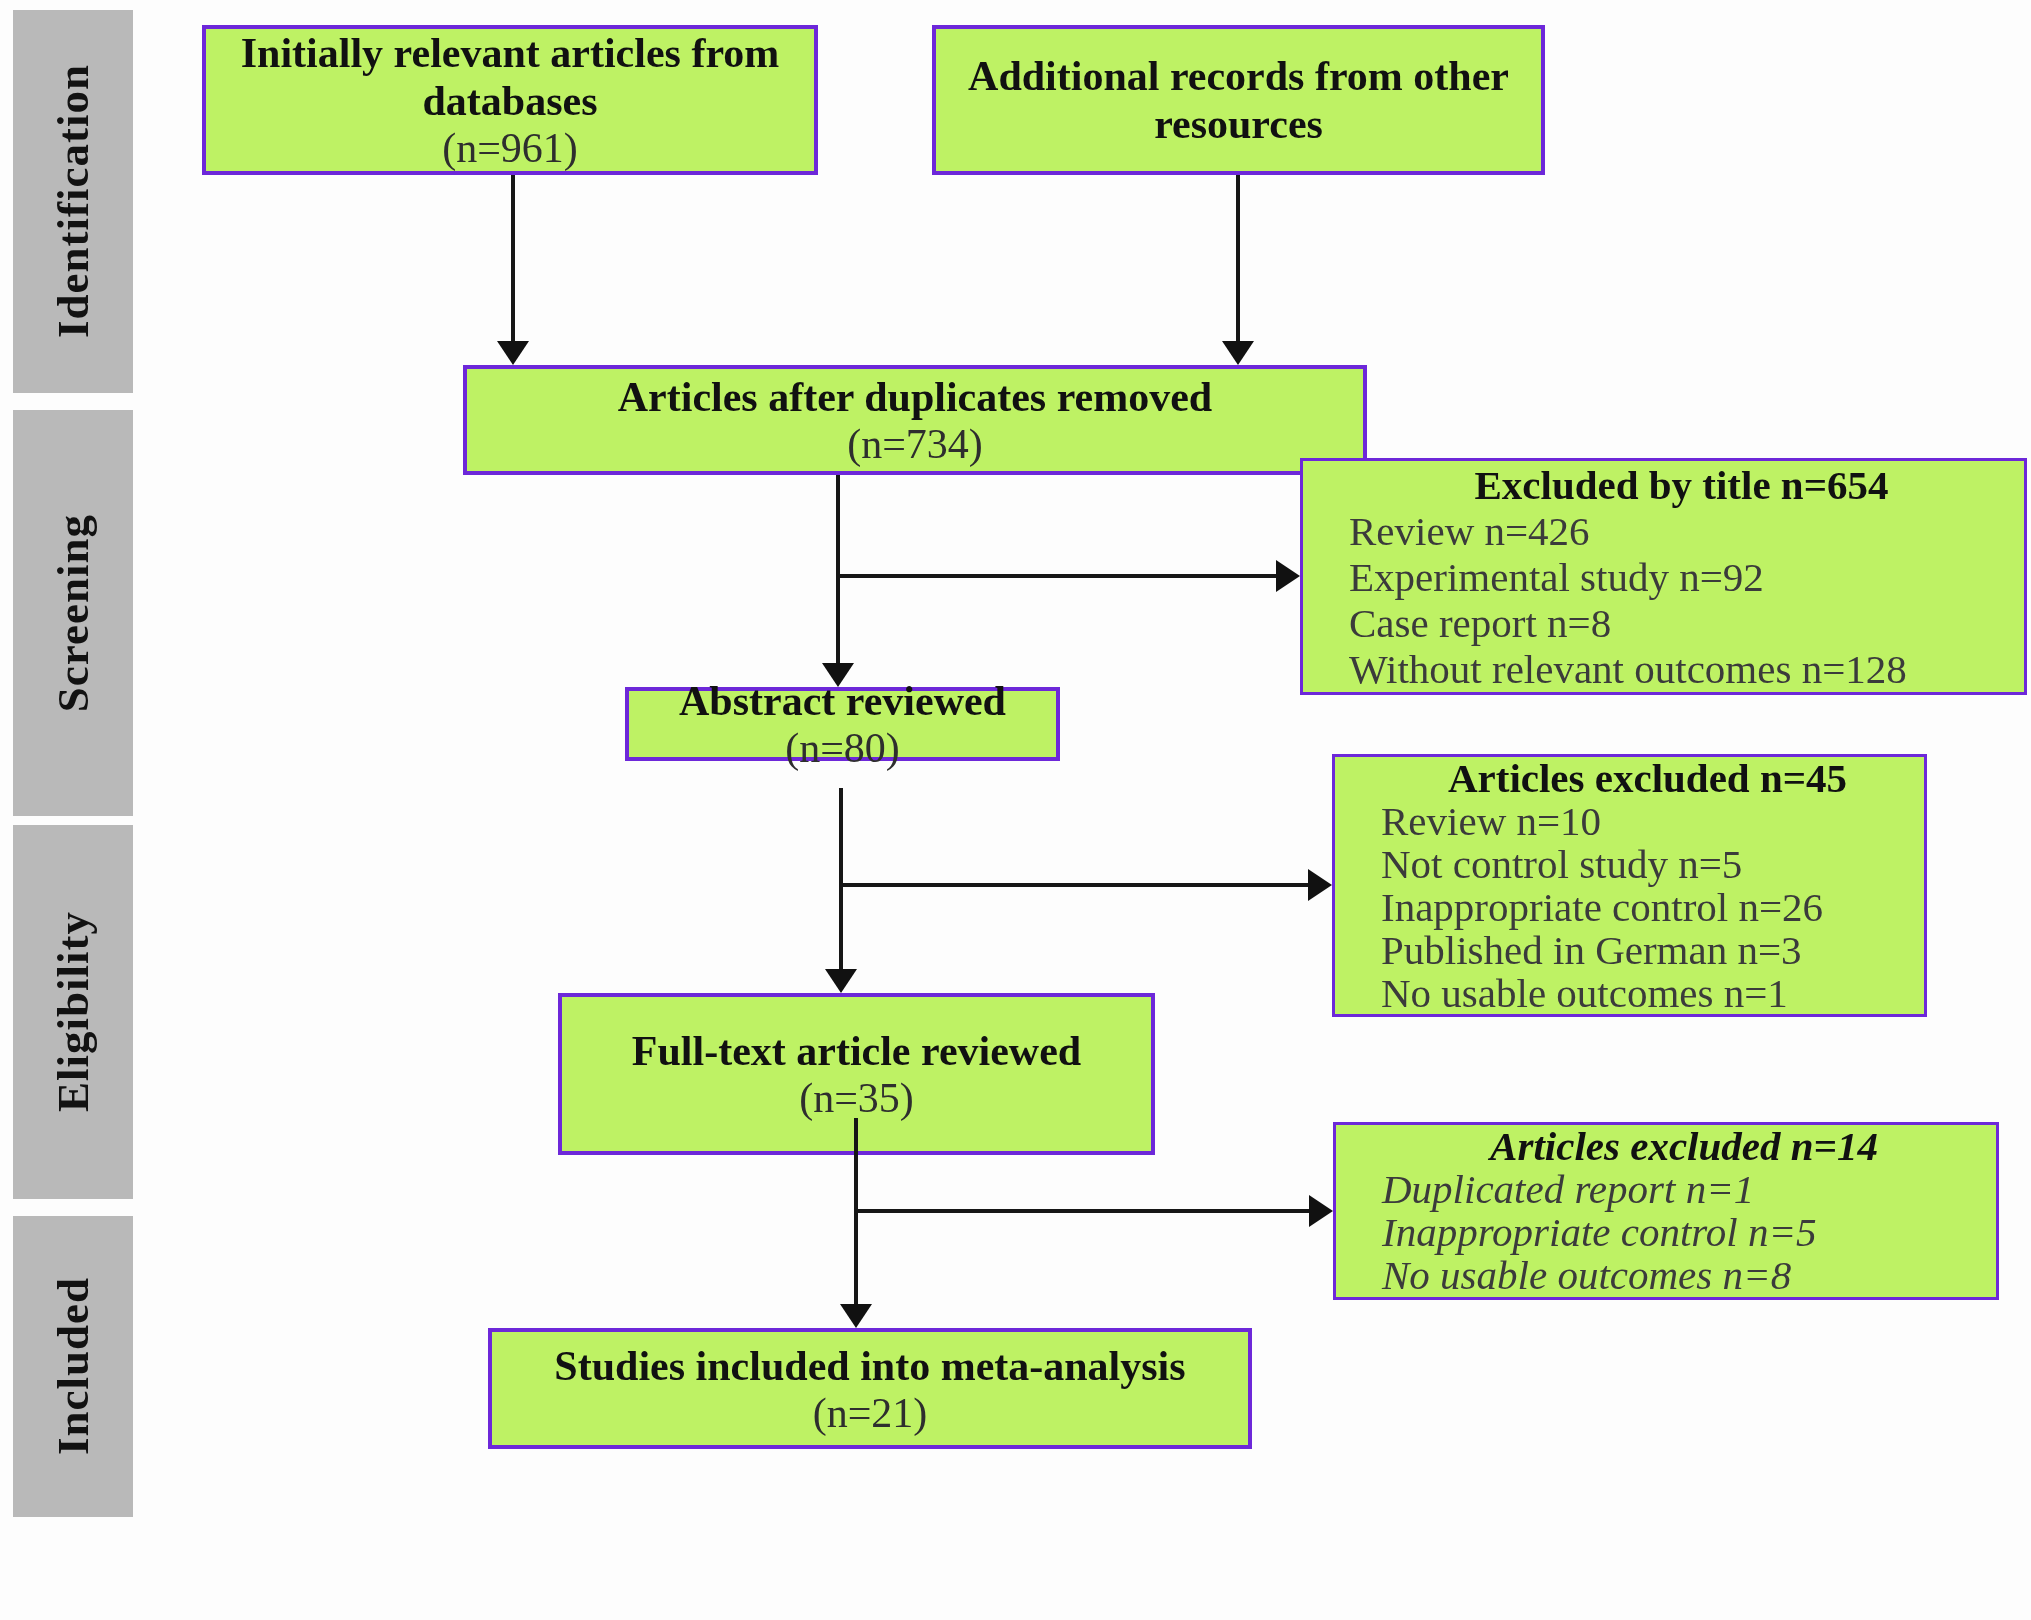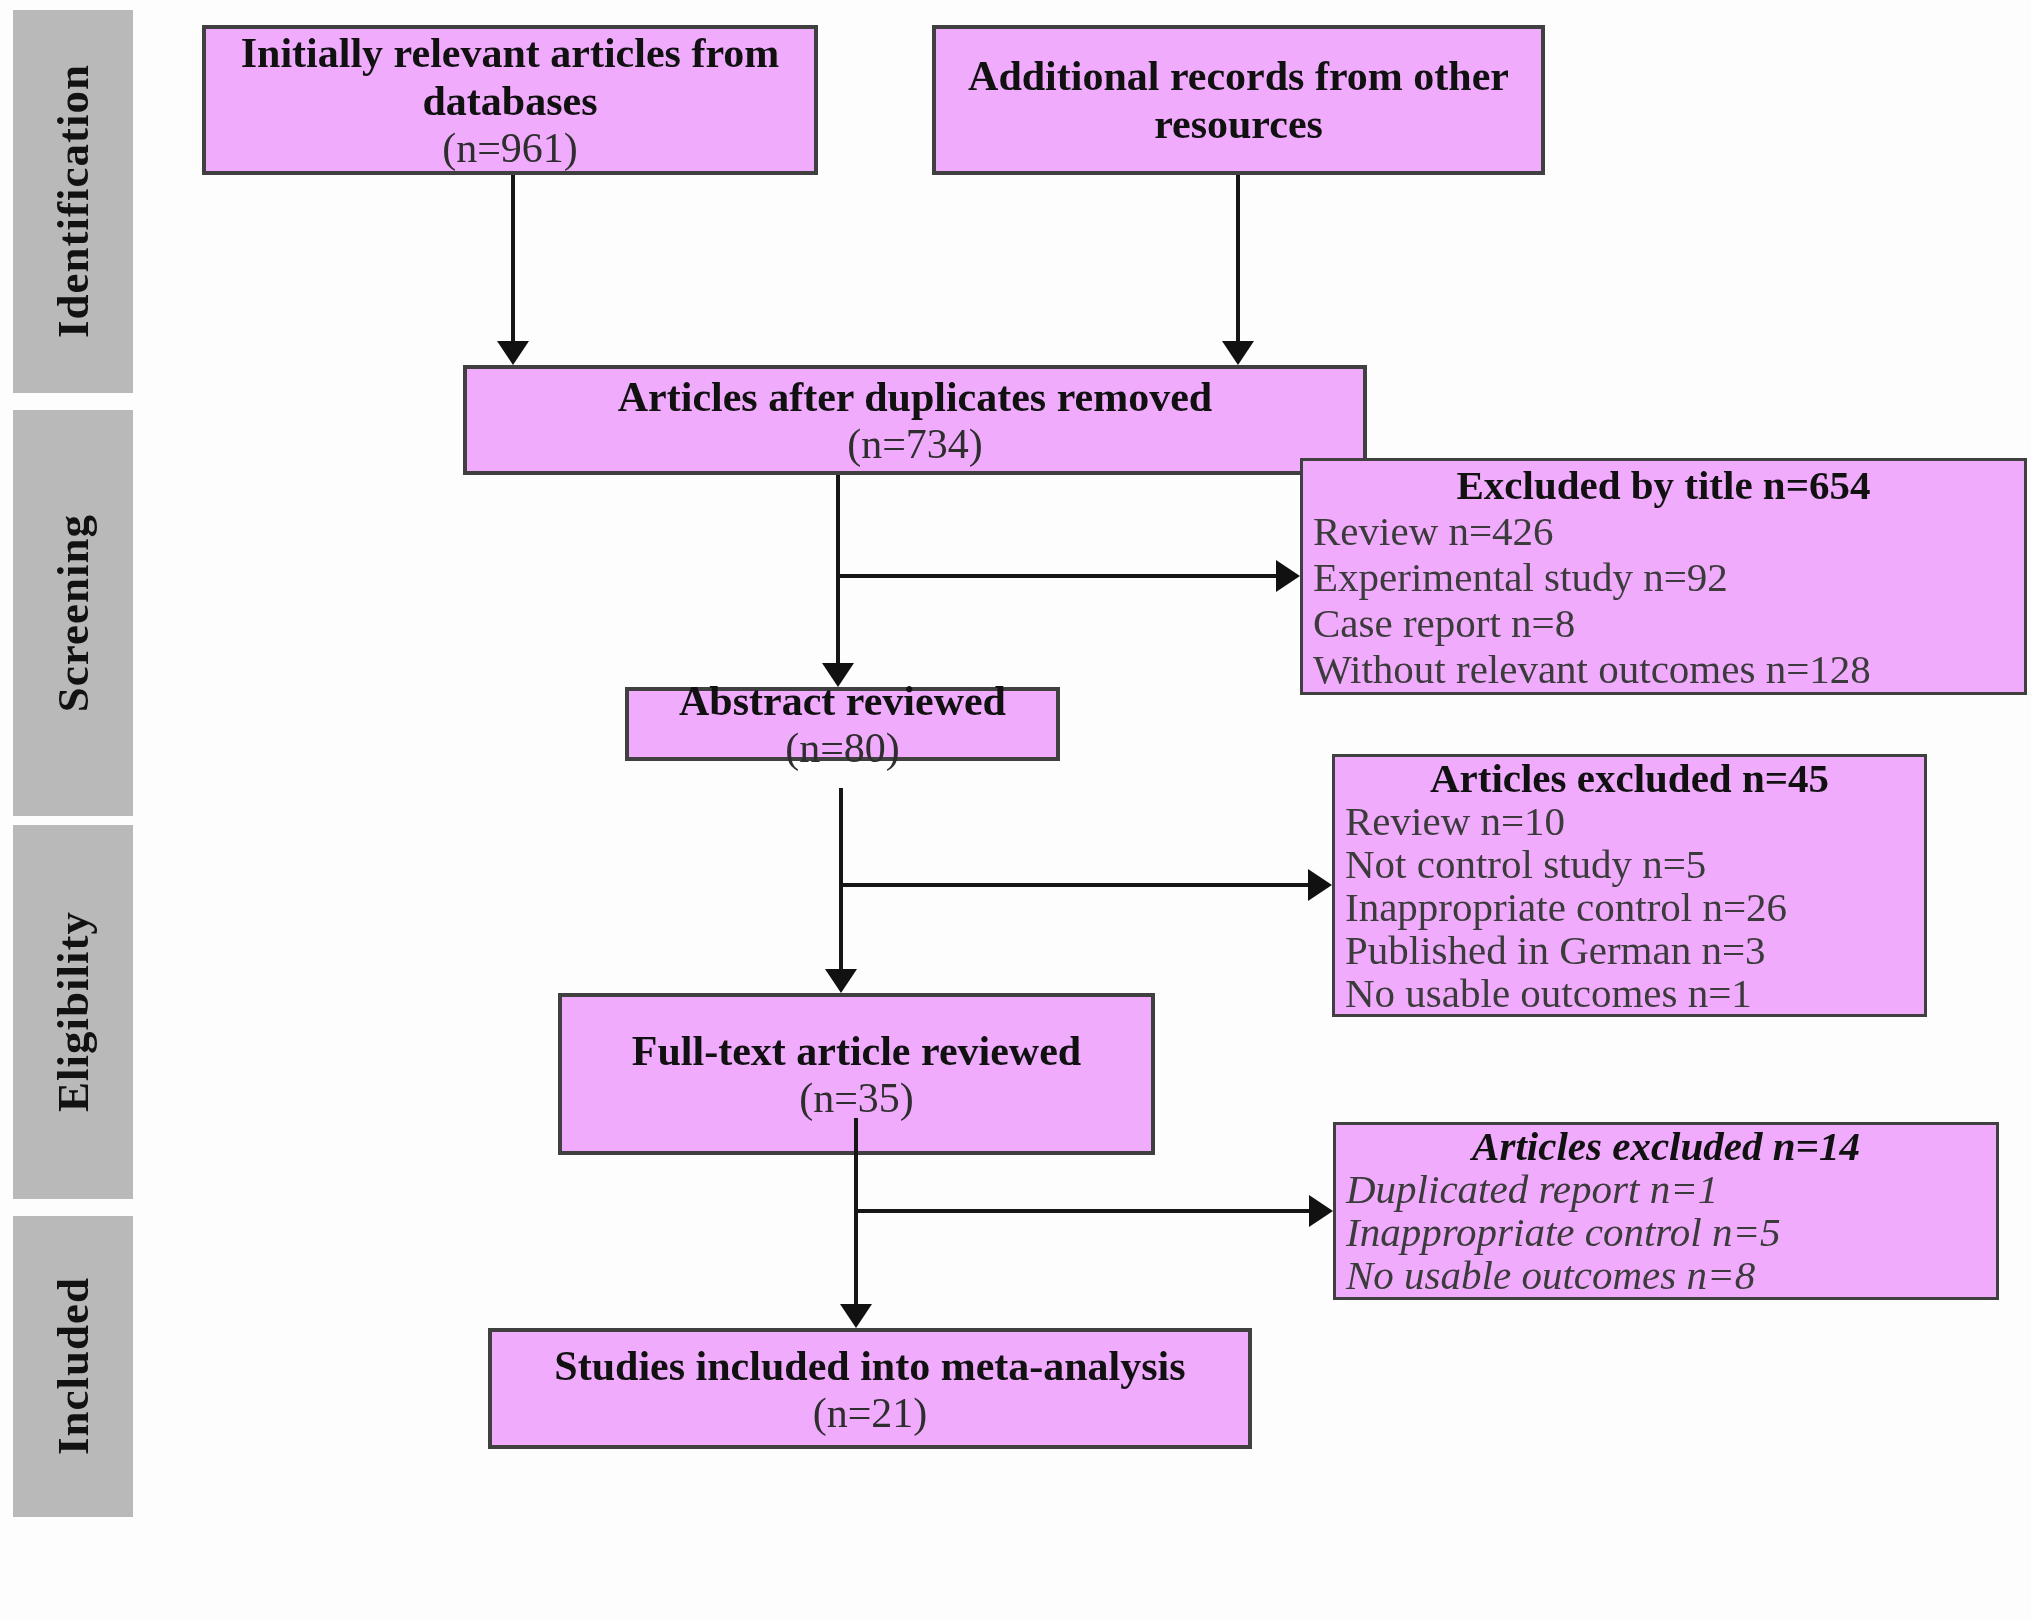--- a/index.html
+++ b/index.html
@@ -22,28 +22,28 @@
     transform:rotate(180deg);
     font-weight:bold;
     font-size:45px;
     color:#121212;
     letter-spacing:1px;
     white-space:nowrap;
   }
   
   .fbox{
     position:absolute;
-    background:#f0abfc;
-    border:4px solid #404040;
+    background:#bef264;
+    border:4px solid #6d28d9;
     box-sizing:border-box;
     display:flex;flex-direction:column;
     justify-content:center;
     text-align:center;
   }
-  .fbox.side{border-width:3px;}
+  .fbox.side{border-width:3px;padding-left:36px;}
   .btitle{
     font-weight:bold;
     font-size:42px;
     line-height:48px;
     color:#111111;
   }
   .bcount{
     font-size:42px;
     line-height:46px;
     color:#2e2e2e;

